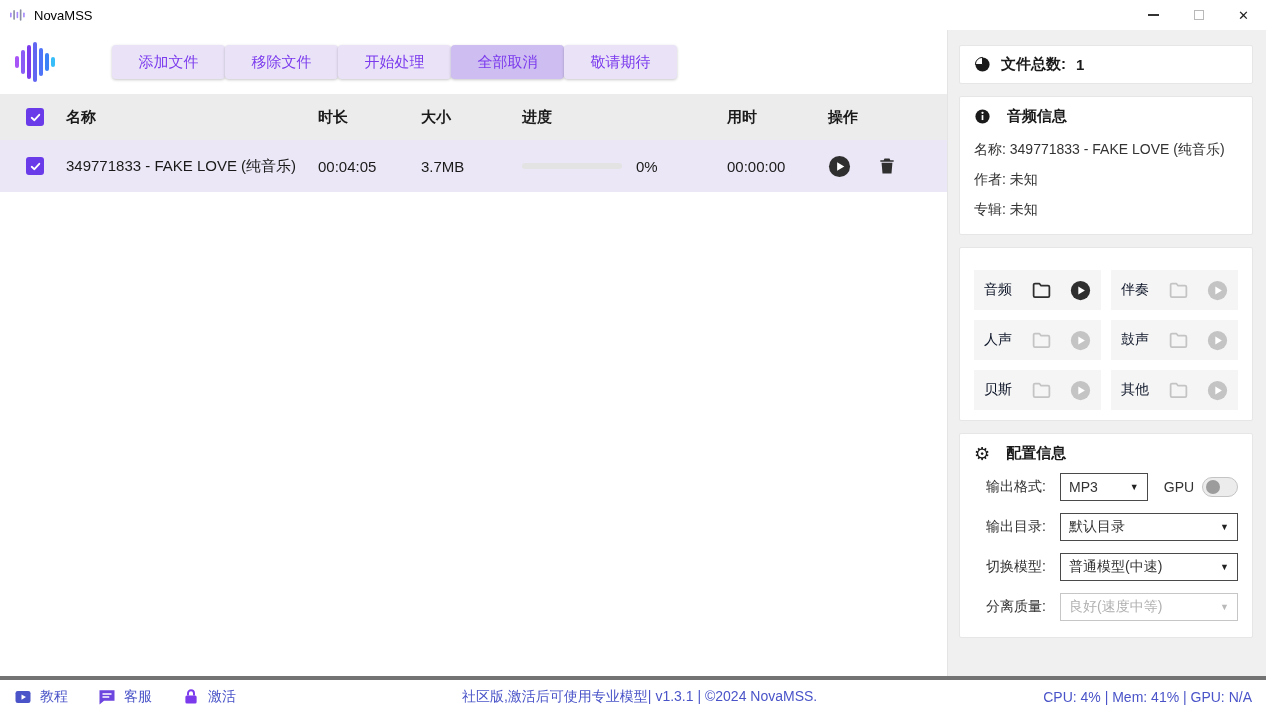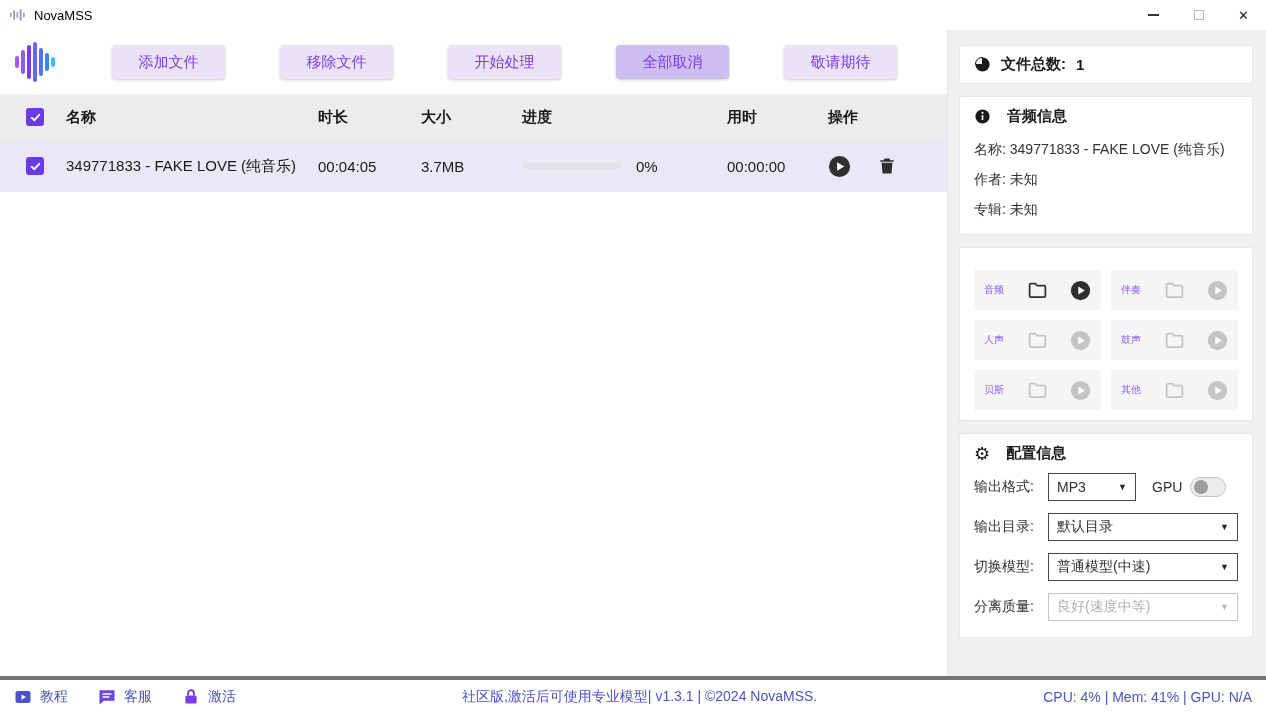--- a/index.html
+++ b/index.html
@@ -20,21 +20,21 @@
   .max-glyph { width:10px; height:10px; border:1.5px solid #b9b9b9; }
   .close-glyph { font-size:13px; color:#222; line-height:1; }
 
   
   .middle { flex:1 1 auto; display:flex; min-height:0; }
   .main { flex:1 1 auto; display:flex; flex-direction:column; background:#fff; min-width:0; }
 
   
   .toolbar { height:64px; display:flex; align-items:center; padding-left:14px; flex:0 0 auto; }
   .logo { width:44px; height:40px; flex:0 0 auto; }
-  .toolbar-buttons { display:flex; gap:55px; margin-left:54px; }
+  .toolbar-buttons { display:flex; margin-left:54px; }
   .tb-btn {
     min-width:113px; height:34px; border:none; border-radius:4px;
     background:#eae3f8; color:#7b3bed; font-size:15px;
     font-family:inherit; box-shadow:0 1px 3px rgba(0,0,0,0.22); cursor:pointer;
     padding:0 24px;
   }
   .tb-btn.active { background:#cebdf0; }
 
   
   .tbl-header { height:46px; display:flex; align-items:center; background:#ececec; font-weight:bold; font-size:15px; flex:0 0 auto; }
@@ -64,30 +64,30 @@
   .panel-title svg { width:17px; height:17px; flex:0 0 auto; }
   .gear-glyph { font-size:18px; line-height:1; color:#1a1a1a; }
 
   .total-panel { display:flex; align-items:center; gap:10px; font-weight:bold; font-size:15px; padding:9px 14px; }
   .total-panel svg { width:17px; height:17px; }
 
   .info-fields { margin-top:8px; font-size:14px; color:#333; }
   .info-field { line-height:30px; white-space:nowrap; overflow:hidden; }
 
   .results-grid { margin-top:12px; display:grid; grid-template-columns:1fr 1fr; gap:10px; }
-  .result-cell { height:40px; background:#f5f5f5; display:flex; align-items:center; justify-content:space-between; padding:0 10px; font-size:10px; color:#8b5cf6; }
+  .result-cell { height:40px; background:#f5f5f5; display:flex; align-items:center; justify-content:space-between; padding:0 10px; font-size:14px; color:#0f172a; }
   .result-cell .ricon { display:flex; align-items:center; cursor:pointer; }
   .result-cell .folder svg { width:21px; height:21px; }
   .result-cell .play svg { width:21px; height:21px; }
   .ricon.dark { color:#2f2f2f; }
   .ricon.gray { color:#c4c4c4; }
 
   .config-rows { margin-top:4px; }
   .config-row { height:40px; display:flex; align-items:center; font-size:14px; color:#333; }
-  .config-label { width:74px; flex:0 0 auto; }
+  .config-label { width:74px; flex:0 0 auto;margin-left:12px; }
   .select {
     height:28px; border:1px solid #4a4a4a; border-radius:0; background:#fff;
     display:flex; align-items:center; justify-content:space-between;
     padding:0 8px; font-size:14px; cursor:pointer;
   }
   .select .arrow { font-size:9px; color:#222; margin-left:8px; }
   .select.small { width:88px; }
   .select.wide { width:192px; }
   .select.disabled { border-color:#c6c6c6; color:#b0b0b0; cursor:default; }
   .select.disabled .arrow { color:#b9b9b9; }

